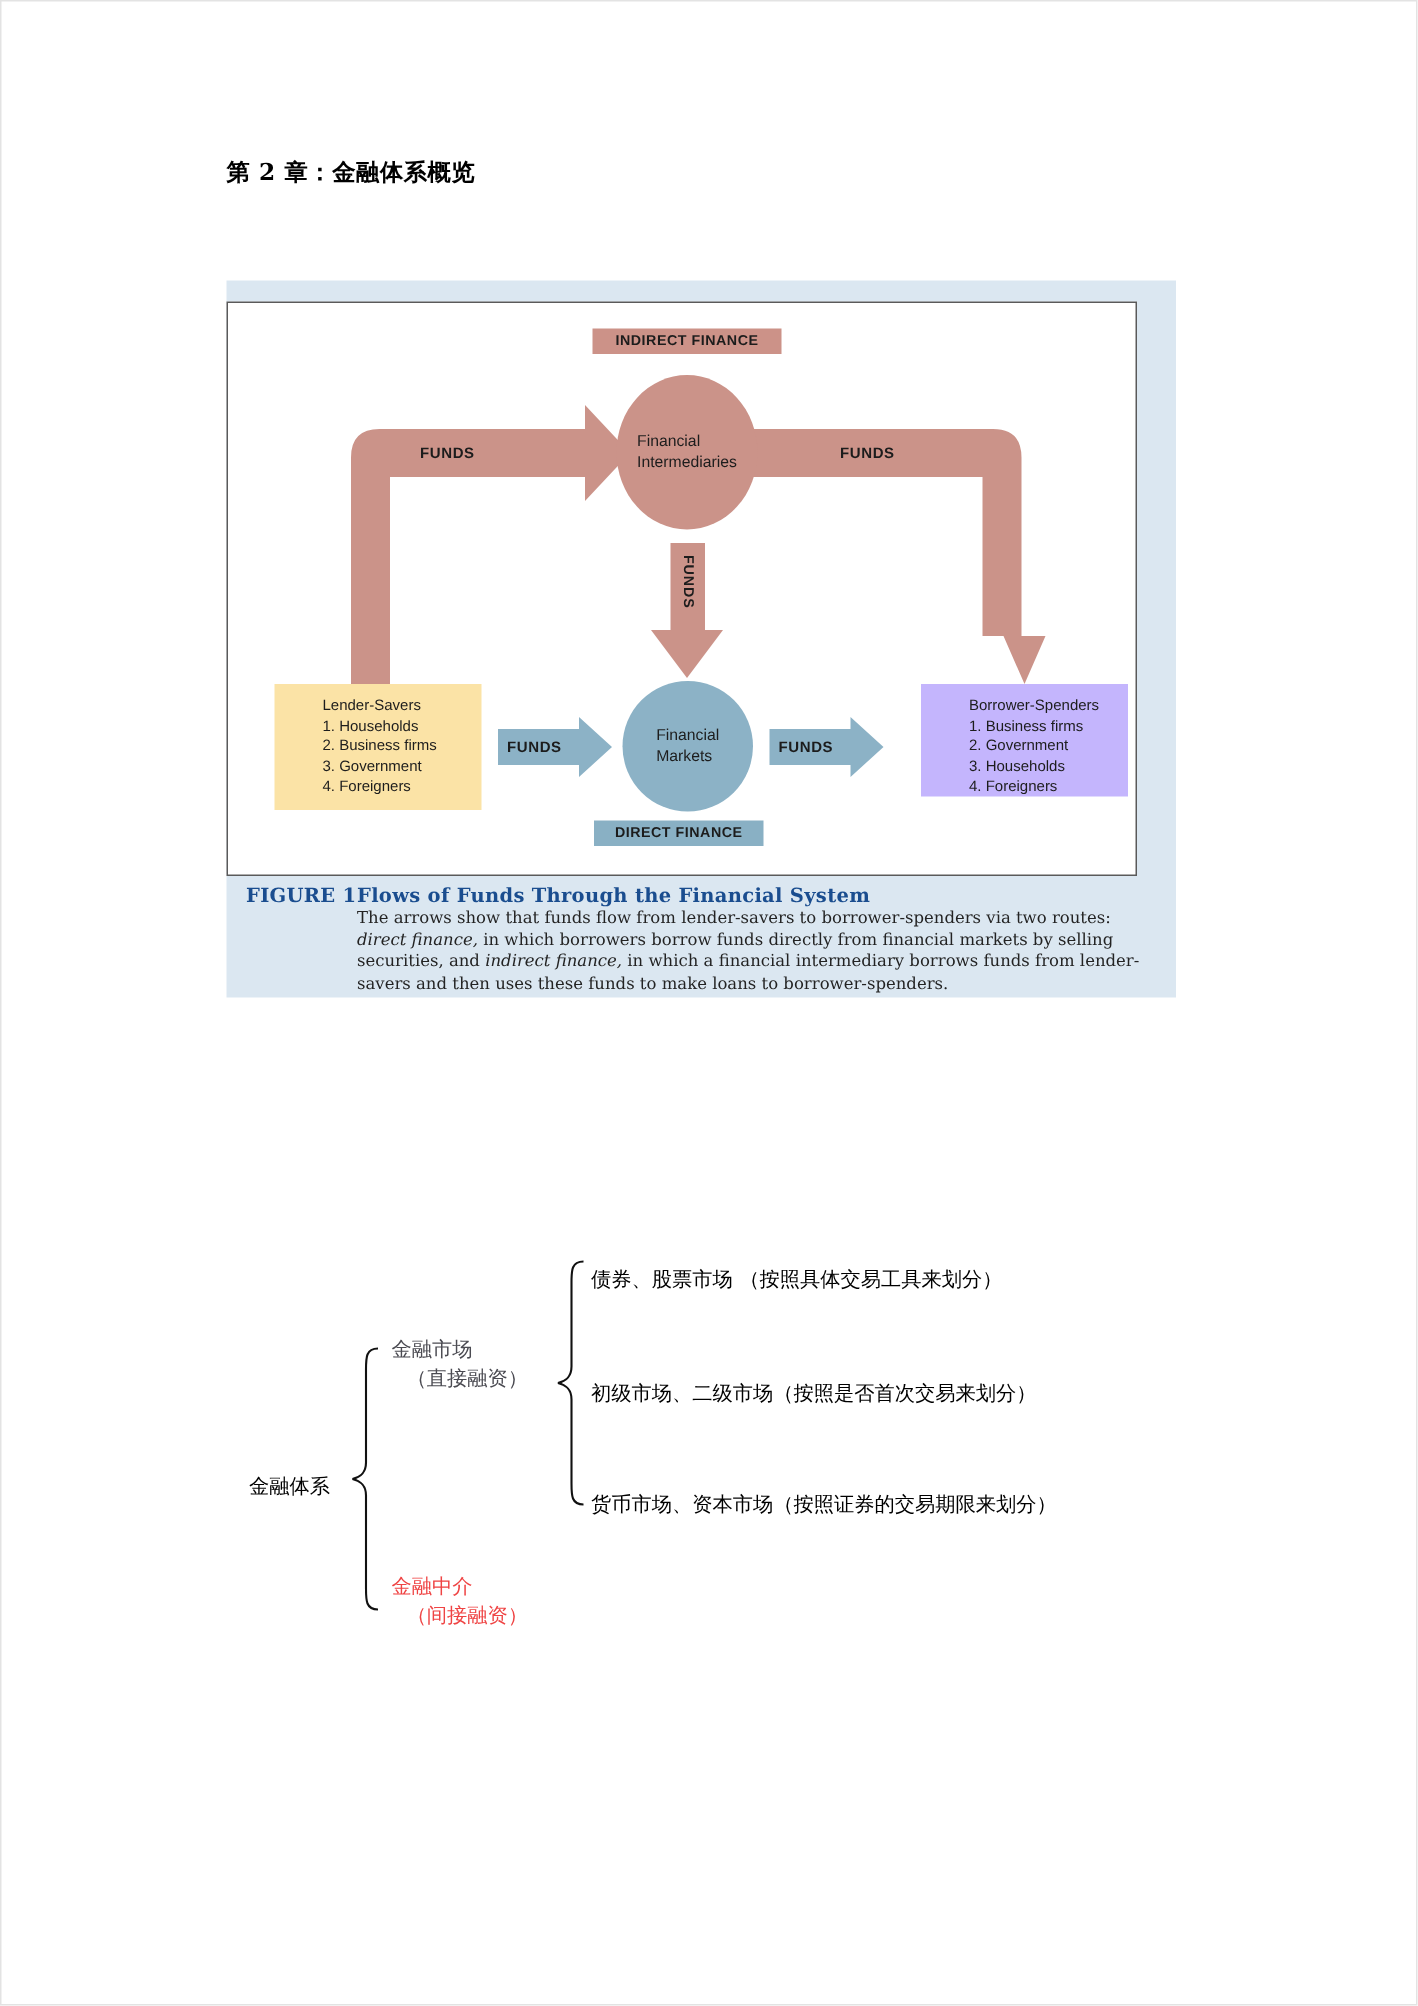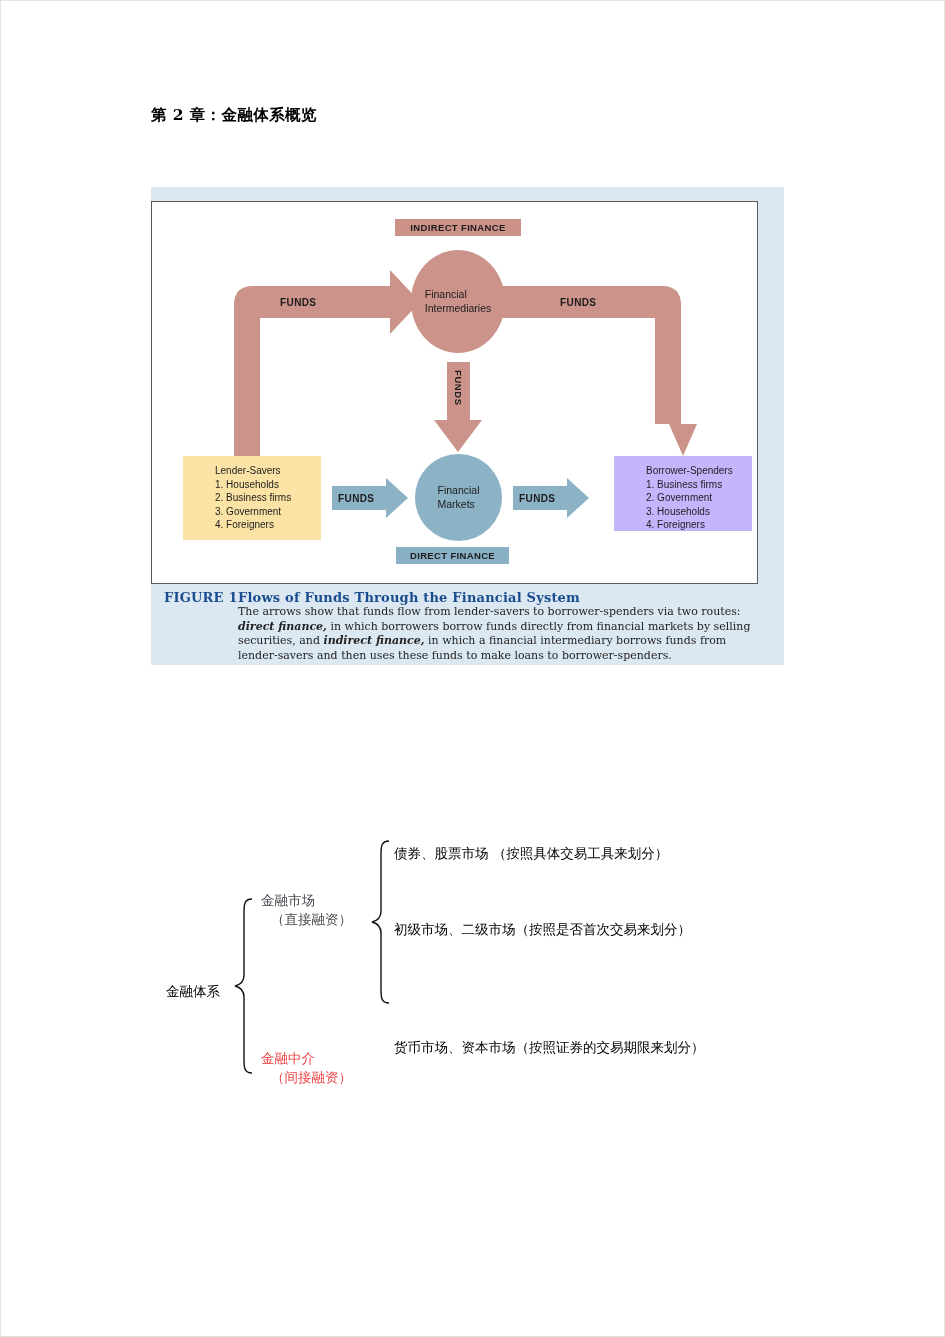--- a/index.html
+++ b/index.html
@@ -185,21 +185,21 @@
   }
   .fig-caption-body {
     font-family: "DejaVu Serif", "Liberation Serif", serif;
     font-size: 11px;
     color: #232323;
     line-height: 14.6px;
     margin-left: 74px;
     width: 525px;
     text-align: left;
   }
-  .fig-caption-body i { font-style: italic; font-weight: bold; }
+  .fig-caption-body i { font-style: italic; }
 
   
   .tree {
     position: absolute;
     left: 150px;
     top: 826px;
     width: 660px;
     height: 290px;
     font-family: "DejaVu Serif", "Liberation Serif", serif;
   }
@@ -231,21 +231,21 @@
     top: 222px;
     color: #ef4444;
   }
   .tree-l1b .sub { display: block; padding-left: 10px; }
   .tree-leaf {
     left: 243px;
     font-size: 13.5px;
   }
   .leaf-0 { top: 17px; }
   .leaf-1 { top: 93px; }
-  .leaf-2 { top: 167px; margin-top: 44px; }
+  .leaf-2 { top: 167px; }
 </style>
 </head>
 <body>
 
 <div class="page">
 
   <div class="chapter-title">第 2 章：金融体系概览</div>
 
   <div class="figure-panel">
 

